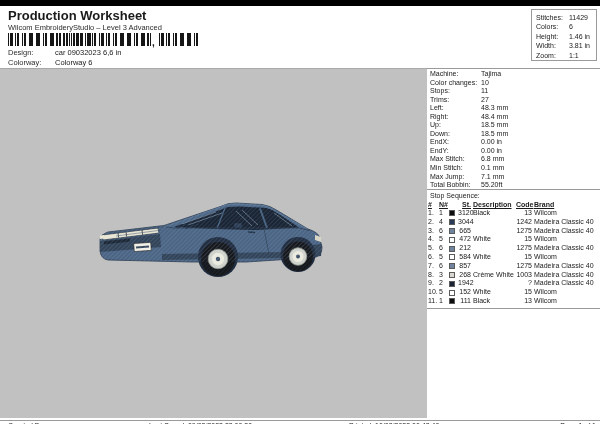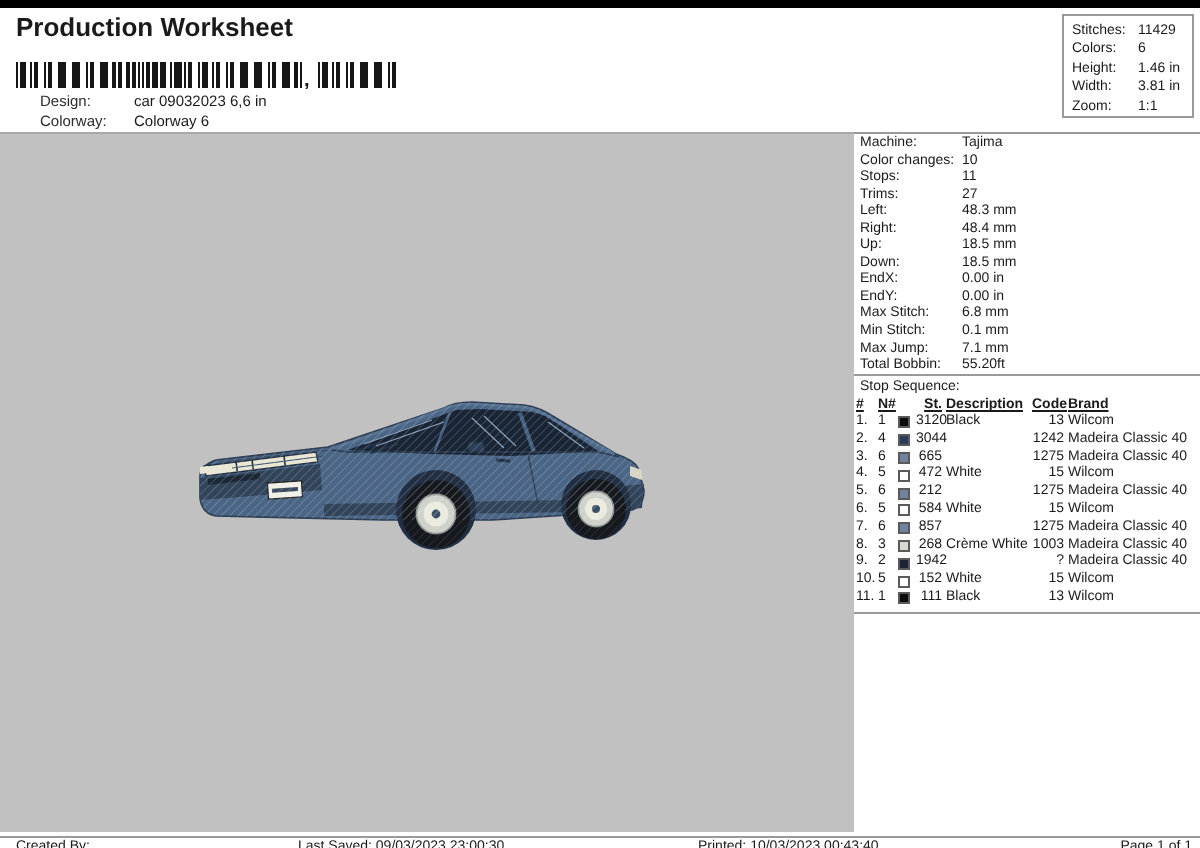--- a/index.html
+++ b/index.html
@@ -1,29 +1,29 @@
 <!DOCTYPE html>
 <html><head>
 <meta charset="utf-8">
 <style>
   html,body{margin:0;padding:0;background:#fff;}
   .page{position:relative;width:600px;height:424px;background:#ffffff;overflow:hidden;
-        font-family:"Liberation Sans", sans-serif;color:#1a1a1a;border-top:4px solid #000000;box-sizing:border-box;}
+        font-family:"Liberation Sans", sans-serif;color:#1a1a1a;border-top:6px solid #000000;box-sizing:border-box;}
   .abs{position:absolute;}
   .title{left:8px;top:2px;font-size:13px;font-weight:bold;letter-spacing:0px;}
   .subtitle{left:8px;top:17px;font-size:7.5px;color:#2b2b2b;}
   .barcode-wrap{left:8px;top:27px;width:200px;height:14px;}
   .bar-seg{position:absolute;top:0;height:13px;
     background-image:
       repeating-linear-gradient(90deg,#161616 0,#161616 1px,transparent 1px,transparent 2px,#161616 2px,#161616 4px,transparent 4px,transparent 7px),
       repeating-linear-gradient(90deg,transparent 0,transparent 3px,#161616 3px,#161616 5px,transparent 5px,transparent 9px,#161616 9px,#161616 10px,transparent 10px,transparent 13px);}
   .seg-a{left:0;width:143px;}
   .seg-b{left:151px;width:42px;}
   .bar-comma{position:absolute;left:144px;top:4px;font-size:10px;font-weight:bold;color:#161616;}
-  .kv-row{position:absolute;left:20px;font-size:7.5px;display:flex;}
+  .kv-row{position:absolute;left:8px;font-size:7.5px;display:flex;}
   .kv-row .k{width:47px;color:#2b2b2b;}
   .summary-box{left:531px;top:3px;width:66px;height:52px;border:1px solid #9a9a9a;box-sizing:border-box;
                padding-top:3px;font-size:7px;}
   .summary-box .srow{display:flex;height:9.4px;line-height:9.4px;padding-left:4px;}
   .summary-box .srow .k{width:33px;}
   .canvas{left:0;top:62px;width:427px;height:350px;background:#c1c1c1;border-top:1px solid #a8a8a8;box-sizing:border-box;}
   .car{position:absolute;left:96px;top:133px;width:230px;height:78px;}
   .machine-info{left:427px;top:62px;width:173px;height:121px;border-top:1px solid #9a9a9a;box-sizing:border-box;padding-top:1px;}
   .mrow{display:flex;height:8.55px;line-height:8.55px;font-size:7px;padding-left:3px;}
   .mrow .k{width:51px;}
@@ -39,20 +39,21 @@
   .footer{left:0;top:414px;width:600px;height:9px;border-top:1px solid #9a9a9a;font-size:7px;}
   .footer .f{position:absolute;top:1px;white-space:nowrap;}
   .f-created{left:8px;} .f-saved{left:149px;} .f-printed{left:349px;} .f-page{right:4px;}
 </style>
 </head>
 <body>
 
 <div class="page">
 
   <div class="abs title">Production Worksheet</div>
+  <div class="abs subtitle">Wilcom EmbroideryStudio – Level 3 Advanced</div>
 
   <div class="abs barcode-wrap">
     <div class="bar-seg seg-a"></div>
     <span class="bar-comma">,</span>
     <div class="bar-seg seg-b"></div>
   </div>
 
   <div class="kv-row" style="top:42px;">
     <span class="k">Design:</span>
     <span class="v">car 09032023 6,6 in</span>

